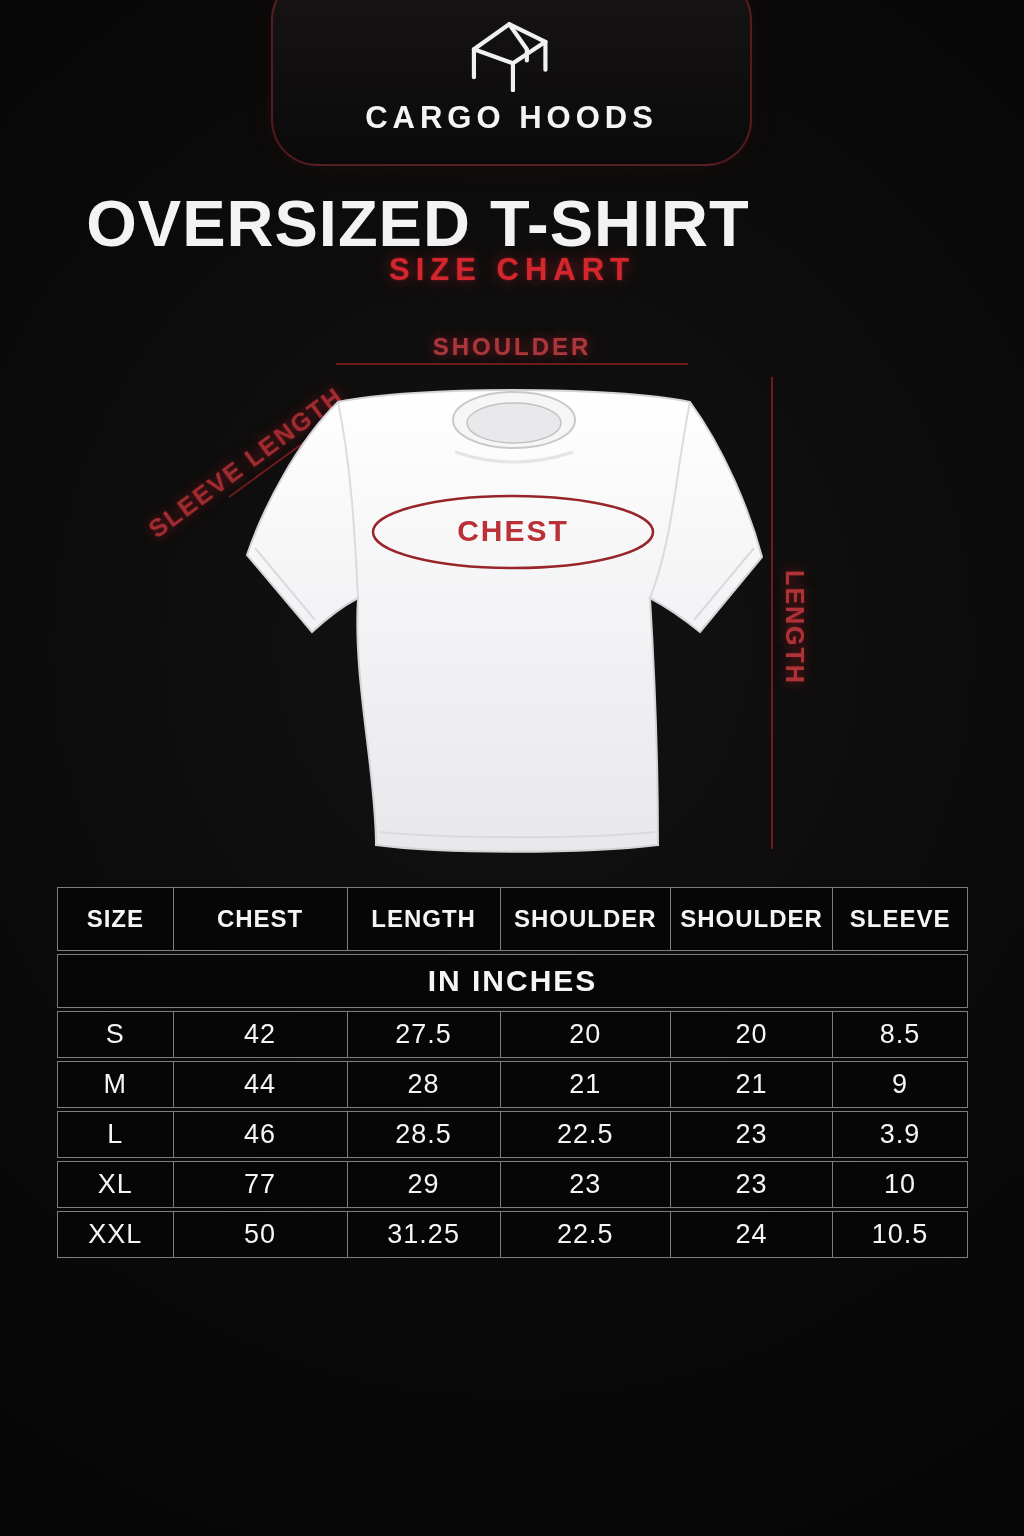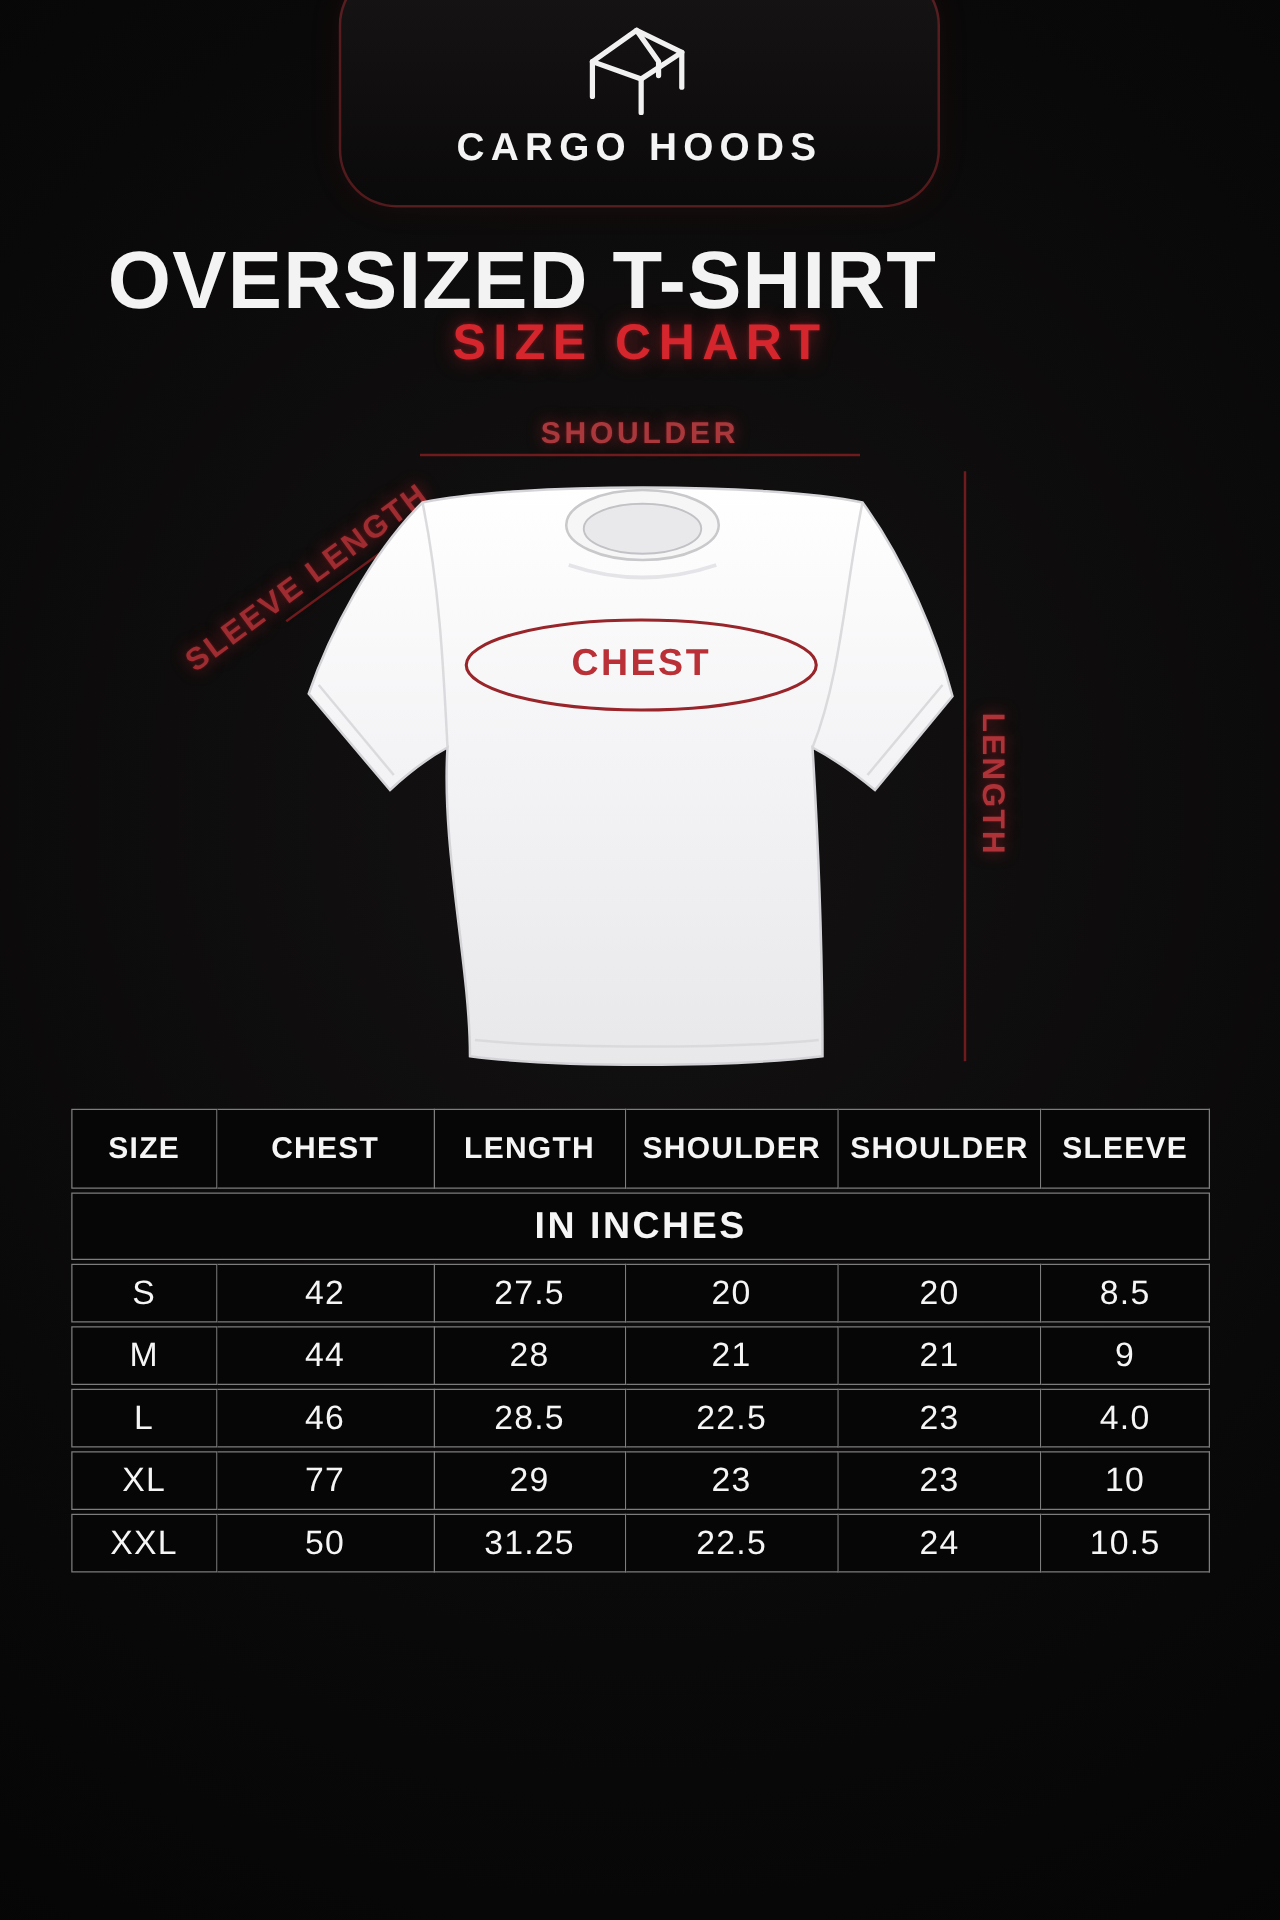--- a/index.html
+++ b/index.html
@@ -23,21 +23,21 @@
   .brand-name{
     color:#f4f4f4;font-size:31px;font-weight:bold;letter-spacing:5px;white-space:nowrap;
   }
   
   .page-title{
     position:absolute;left:0;top:186px;width:836px;margin:0;text-align:center;
     color:#f3f3f3;font-size:65px;font-weight:800;letter-spacing:1px;white-space:nowrap;
   }
   .page-subtitle{
     position:absolute;left:0;top:252px;width:1024px;margin:0;text-align:center;
-    color:#d5262d;font-size:40px;font-weight:800;letter-spacing:6px;white-space:nowrap;
+    color:#d5262d;font-size:31px;font-weight:800;letter-spacing:6px;white-space:nowrap;
     text-shadow:0 0 16px rgba(225,45,55,.5),0 0 3px rgba(225,45,55,.4);
   }
   
   .red-label{
     position:absolute;text-align:center;font-weight:bold;
     text-shadow:0 0 12px rgba(200,40,48,.55),0 0 2px rgba(200,40,48,.35);
   }
   .shoulder-label{left:336px;top:333px;width:352px;font-size:24px;letter-spacing:3px;color:#a8383c;}
   .shoulder-line{position:absolute;left:336px;top:363px;width:352px;height:2px;background:#6f1a1d;}
   .sleeve-label{left:121px;top:448px;width:250px;font-size:25px;letter-spacing:2px;color:#9e2c31;transform:rotate(-36.5deg);}
@@ -164,21 +164,21 @@
         <td class="val">21</td>
         <td class="val">21</td>
         <td class="val">9</td>
       </tr>
       <tr>
         <td class="val">L</td>
         <td class="val">46</td>
         <td class="val">28.5</td>
         <td class="val">22.5</td>
         <td class="val">23</td>
-        <td class="val">4.0</td>
+        <td class="val">3.9</td>
       </tr>
       <tr>
         <td class="val">XL</td>
         <td class="val">77</td>
         <td class="val">29</td>
         <td class="val">23</td>
         <td class="val">23</td>
         <td class="val">10</td>
       </tr>
       <tr>

